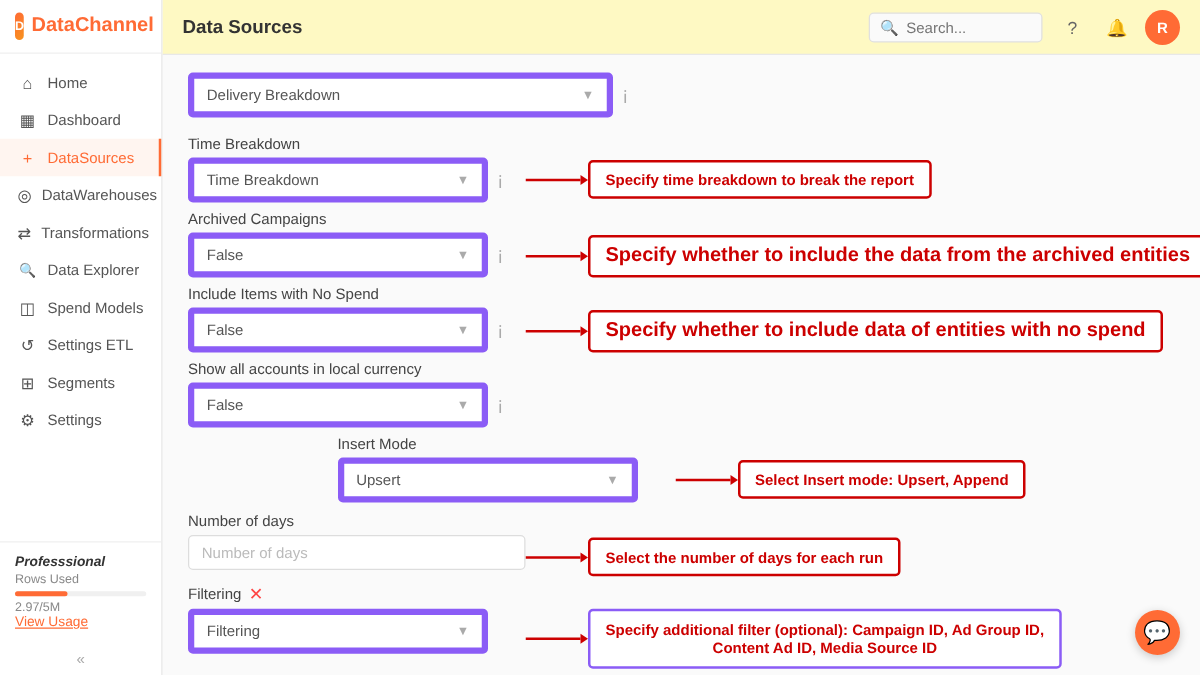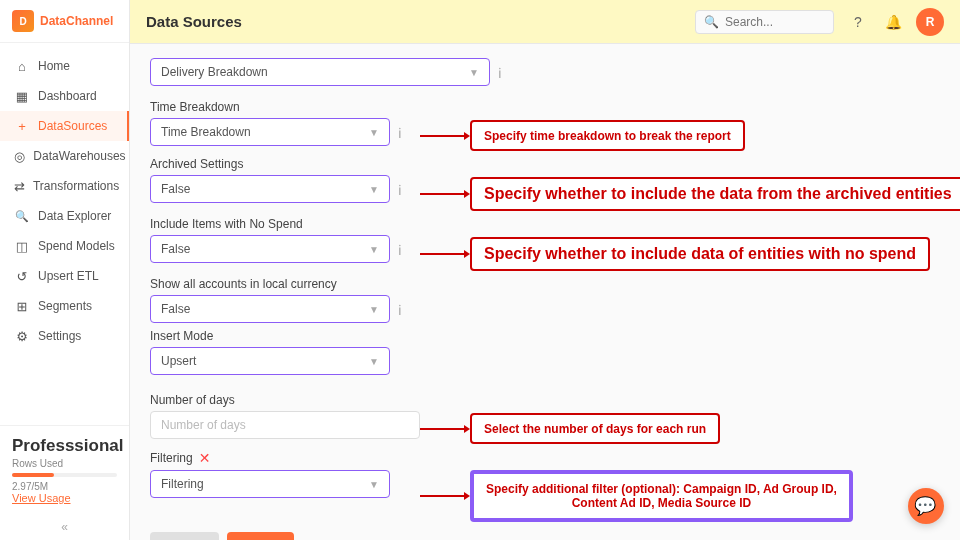--- a/index.html
+++ b/index.html
@@ -3,28 +3,28 @@
   <meta charset="utf-8">
   <style>
     * { box-sizing: border-box; margin: 0; padding: 0; }
     body { font-family: -apple-system, BlinkMacSystemFont, 'Segoe UI', sans-serif; font-size: 13px; background: #f5f5f5; display: flex; height: 540px; overflow: hidden; }
 
     
     .sidebar { width: 130px; background: #fff; border-right: 1px solid #e8e8e8; display: flex; flex-direction: column; flex-shrink: 0; }
     .sidebar-logo { padding: 10px 12px; border-bottom: 1px solid #f0f0f0; display: flex; align-items: center; gap: 6px; }
     .logo-icon { width: 22px; height: 22px; background: linear-gradient(135deg, #ff6b35, #f7931e); border-radius: 4px; display: flex; align-items: center; justify-content: center; }
     .logo-icon span { color: white; font-size: 10px; font-weight: bold; }
-    .logo-text { font-size: 12px; font-weight: 700; color: #333; }
+    .logo-text { font-size: 16px; font-weight: 700; color: #333; }
     .logo-text span { color: #ff6b35; }
     .sidebar-nav { flex: 1; padding: 8px 0; }
     .nav-item { display: flex; align-items: center; gap: 8px; padding: 7px 14px; cursor: pointer; color: #555; font-size: 12px; }
     .nav-item.active { color: #ff6b35; background: #fff5f0; border-right: 2px solid #ff6b35; }
     .nav-icon { width: 16px; height: 16px; display: flex; align-items: center; justify-content: center; font-size: 13px; }
     .sidebar-footer { padding: 10px 12px; border-top: 1px solid #f0f0f0; }
-    .plan-label { font-size: 17px; font-weight: 600; color: #333; }
+    .plan-label { font-size: 11px; font-weight: 600; color: #333; font-style: italic; }
     .rows-label { font-size: 10px; color: #888; margin-top: 2px; }
     .progress-bar-bg { background: #f0f0f0; border-radius: 4px; height: 4px; margin: 4px 0; }
     .progress-bar-fill { background: #ff6b35; border-radius: 4px; height: 4px; width: 40%; }
     .rows-count { font-size: 10px; color: #888; }
     .view-usage { font-size: 11px; color: #ff6b35; cursor: pointer; text-decoration: underline; }
     .collapse-btn { text-align: center; padding: 6px; color: #aaa; font-size: 12px; cursor: pointer; }
 
     
     .main { flex: 1; display: flex; flex-direction: column; overflow: hidden; }
 
@@ -36,21 +36,21 @@
     .search-box input { border: none; background: transparent; outline: none; font-size: 12px; width: 100px; color: #666; }
     .header-icons { display: flex; gap: 8px; align-items: center; }
     .icon-btn { width: 28px; height: 28px; border-radius: 50%; display: flex; align-items: center; justify-content: center; cursor: pointer; color: #666; font-size: 14px; }
     .avatar { width: 28px; height: 28px; border-radius: 50%; background: #ff6b35; display: flex; align-items: center; justify-content: center; color: white; font-size: 12px; font-weight: bold; }
 
     
     .form-section { margin-bottom: 14px; }
     .field-label { font-size: 12px; color: #444; margin-bottom: 4px; font-weight: 500; display: flex; align-items: center; gap: 6px; }
     .field-label .remove-btn { color: #ff4444; cursor: pointer; font-size: 14px; }
     .field-row { display: flex; align-items: center; gap: 8px; }
-    .select-field { flex: 1; border: 1px solid #8b5cf6; border-radius: 4px; padding: 6px 10px; background: white; font-size: 12px; color: #555; display: flex; justify-content: space-between; align-items: center; cursor: pointer; max-width: 340px; }
+    .select-field { flex: 1; border: 5px solid #8b5cf6; border-radius: 4px; padding: 6px 10px; background: white; font-size: 12px; color: #555; display: flex; justify-content: space-between; align-items: center; cursor: pointer; max-width: 340px; }
     .select-arrow { color: #aaa; font-size: 10px; }
     .info-icon { color: #aaa; font-size: 14px; cursor: pointer; }
     .input-field { flex: 1; border: 1px solid #ddd; border-radius: 4px; padding: 6px 10px; background: white; font-size: 12px; color: #bbb; max-width: 340px; outline: none; }
     .input-field::placeholder { color: #bbb; }
     .btn { padding: 7px 20px; border-radius: 4px; font-size: 13px; cursor: pointer; border: none; font-weight: 500; }
     .btn-back { background: #e0e0e0; color: #555; }
     .btn-next { background: #ff6b35; color: white; }
 
     
     .chat-bubble { position: fixed; bottom: 16px; right: 16px; width: 36px; height: 36px; border-radius: 50%; background: #ff6b35; display: flex; align-items: center; justify-content: center; color: white; font-size: 18px; cursor: pointer; box-shadow: 0 2px 8px rgba(0,0,0,0.2); z-index: 100; }
@@ -98,21 +98,21 @@
     <div class="nav-item">
       <span class="nav-icon" style="font-size:11px">🔍</span>
       <span>Data Explorer</span>
     </div>
     <div class="nav-item">
       <span class="nav-icon">◫</span>
       <span>Spend Models</span>
     </div>
     <div class="nav-item">
       <span class="nav-icon">↺</span>
-      <span>Upsert ETL</span>
+      <span>Settings ETL</span>
     </div>
     <div class="nav-item">
       <span class="nav-icon">⊞</span>
       <span>Segments</span>
     </div>
     <div class="nav-item">
       <span class="nav-icon">⚙</span>
       <span>Settings</span>
     </div>
   </div>
@@ -178,21 +178,21 @@
             </svg>
           <div style="border:2px solid #cc0000;border-radius:4px;background:white;padding:6px 12px;white-space:nowrap;">
             <span style="color:#cc0000;font-size:12px;font-weight:700;">Specify time breakdown to break the report</span>
           </div>
         </div>
       </div>
 
       <div style="display:flex; align-items:flex-start; gap:0; margin-bottom:6px;">
         <div style="flex-shrink:0; min-width:270px;">
           <div class="field-label">
-            <span>Archived Settings</span>
+            <span>Archived Campaigns</span>
           </div>
           <div class="field-row">
             <div class="select-field" style="max-width:240px;">
               <span>False</span>
               <span class="select-arrow">▼</span>
             </div>
             <span class="info-icon">ℹ</span>
           </div>
         </div>
         <div style="display:flex;align-items:center;margin-top:20px;">
@@ -238,30 +238,39 @@
           <div class="field-row">
             <div class="select-field" style="max-width:240px;">
               <span>False</span>
               <span class="select-arrow">▼</span>
             </div>
             <span class="info-icon">ℹ</span>
           </div>
         </div>
       </div>
 
-      <div style="display:flex; align-items:flex-start; gap:0; margin-bottom:18px;">
+      <div style="display:flex; align-items:flex-start; gap:0; margin-bottom:8px;justify-content:center;">
         <div style="flex-shrink:0; min-width:270px;">
           <div class="field-label">
             <span>Insert Mode</span>
           </div>
           <div class="field-row">
             <div class="select-field" style="max-width:240px;">
               <span>Upsert</span>
               <span class="select-arrow">▼</span>
             </div>
+          </div>
+        </div>
+        <div style="display:flex;align-items:center;margin-top:20px;">
+          <svg width="50" height="14">
+              <line x1="0" y1="7" x2="44" y2="7" stroke="#cc0000" stroke-width="2"></line>
+              <polygon points="44,3 50,7 44,11" fill="#cc0000"></polygon>
+            </svg>
+          <div style="border:2px solid #cc0000;border-radius:4px;background:white;padding:6px 12px;white-space:nowrap;">
+            <span style="color:#cc0000;font-size:12px;font-weight:700;">Select Insert mode: Upsert, Append</span>
           </div>
         </div>
       </div>
 
       <div style="display:flex; align-items:flex-start; gap:0; margin-bottom:6px;">
         <div style="flex-shrink:0; min-width:270px;">
           <div class="field-label">
             <span>Number of days</span>
           </div>
           <div class="field-row">
@@ -290,21 +299,21 @@
               <span>Filtering</span>
               <span class="select-arrow">▼</span>
             </div>
           </div>
         </div>
         <div style="display:flex;align-items:center;margin-top:20px;">
           <svg width="50" height="14">
               <line x1="0" y1="7" x2="44" y2="7" stroke="#cc0000" stroke-width="2"></line>
               <polygon points="44,3 50,7 44,11" fill="#cc0000"></polygon>
             </svg>
-          <div style="border:4px solid #8b5cf6;border-radius:4px;background:white;padding:8px 12px;">
+          <div style="border:2px solid #8b5cf6;border-radius:4px;background:white;padding:8px 12px;">
             <div style="color:#cc0000;font-size:12px;font-weight:700;text-align:center;">Specify additional filter (optional): Campaign ID, Ad Group ID,</div>
             <div style="color:#cc0000;font-size:12px;font-weight:700;text-align:center;">Content Ad ID, Media Source ID</div>
           </div>
         </div>
       </div>
 
       <div style="margin-top:10px; display:flex; gap:8px;">
         <button class="btn btn-back">Back</button>
         <button class="btn btn-next">Next</button>
       </div>

